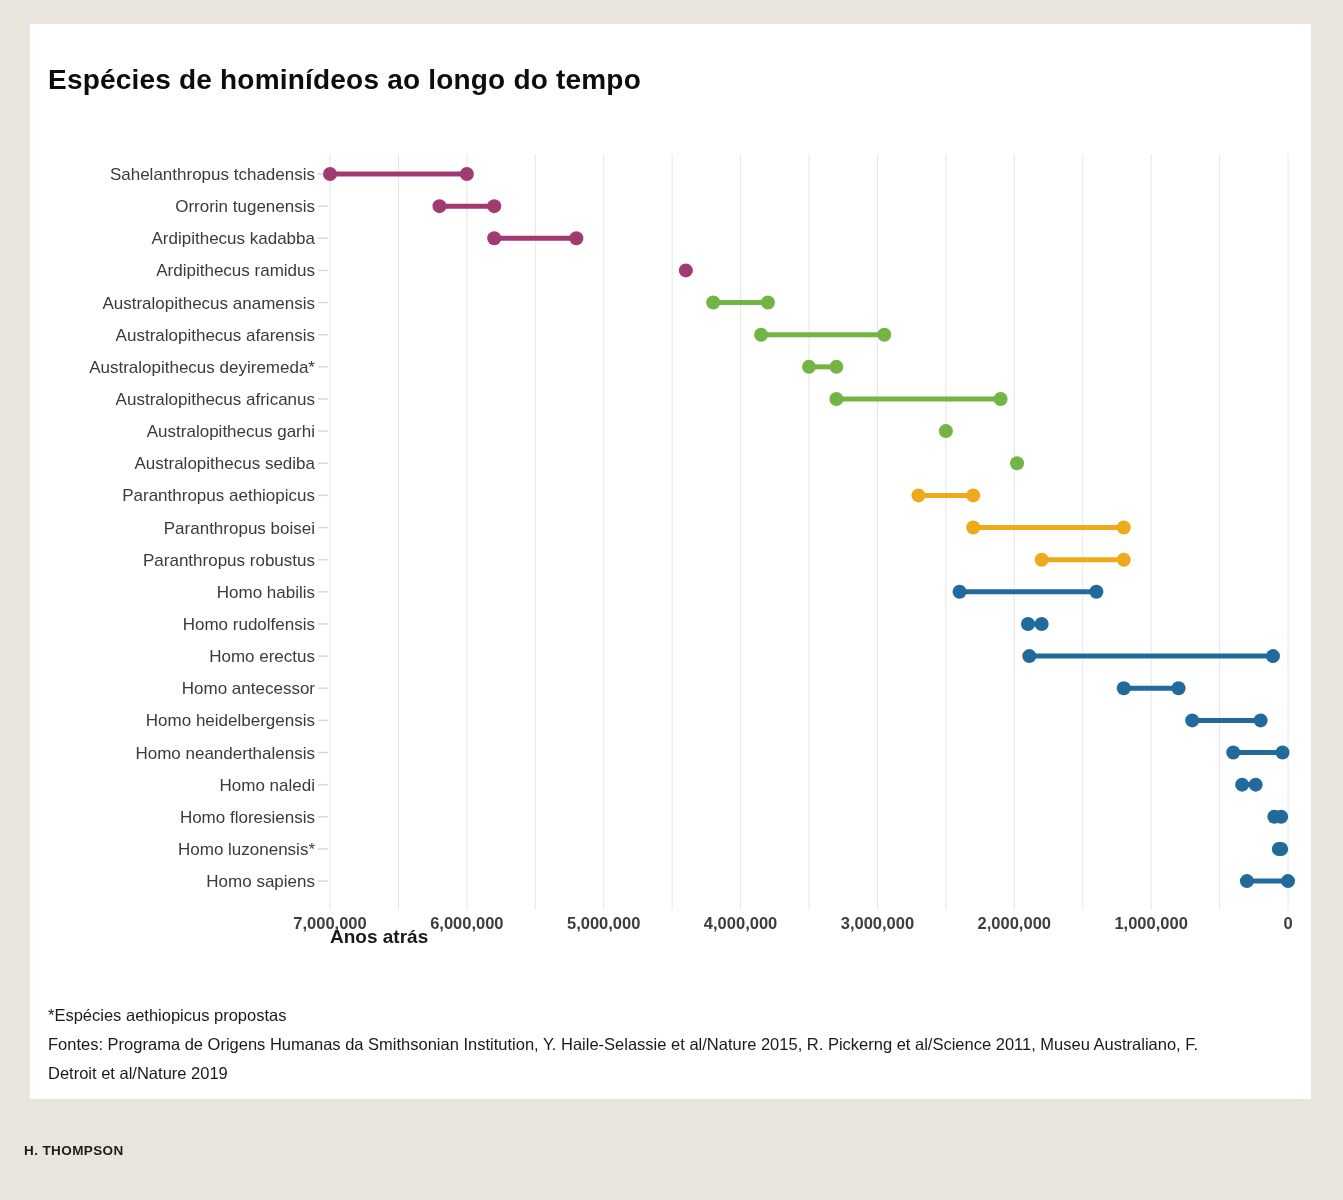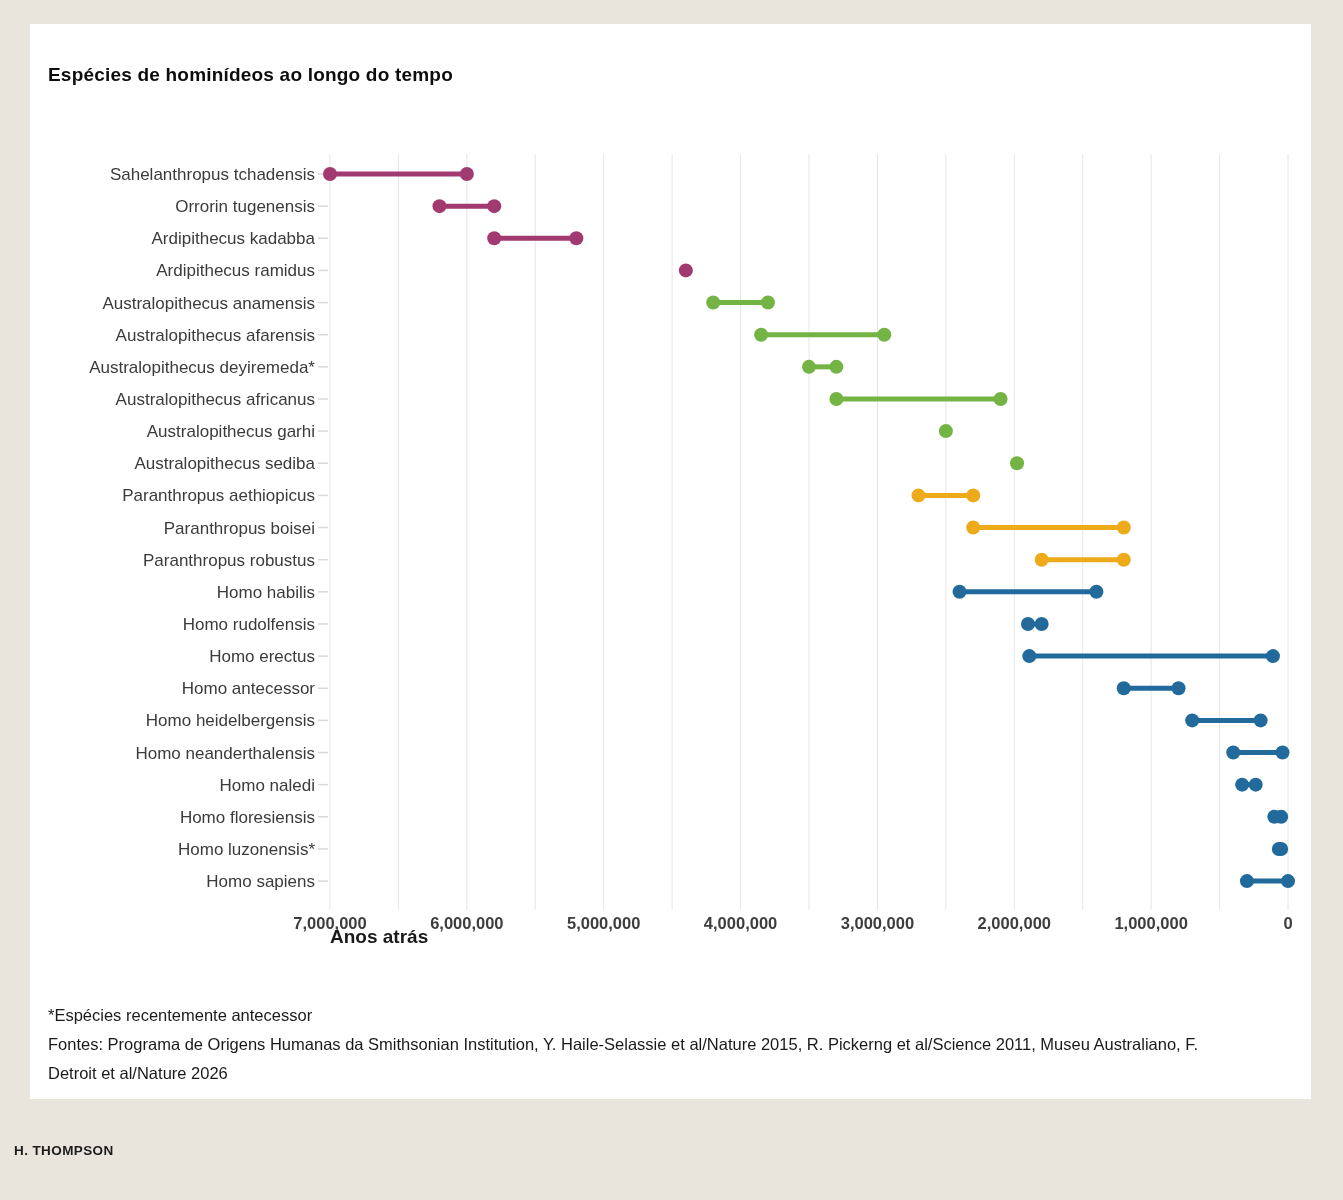--- a/index.html
+++ b/index.html
@@ -17,21 +17,21 @@
     top: 24px;
     width: 1281px;
     height: 1075px;
     background: #ffffff;
   }
   .chart-title {
     position: absolute;
     left: 18px;
     top: 40px;
     margin: 0;
-    font-size: 19px;
+    font-size: 28px;
     font-weight: 700;
     color: #0d0d0d;
     letter-spacing: 0.2px;
   }
   #chart-svg {
     position: absolute;
     left: 0;
     top: 122px;
   }
   svg text {
@@ -52,21 +52,21 @@
     position: absolute;
     left: 18px;
     top: 977px;
     font-size: 16.5px;
     line-height: 29px;
     color: #1a1a1a;
   }
   .footnotes p { margin: 0; max-width: 1180px; }
   .credit {
     position: absolute;
-    left: 14px;
+    left: 24px;
     top: 1143px;
     font-size: 13.5px;
     font-weight: 700;
     letter-spacing: 0.4px;
     color: #1c1c1c;
   }
 </style>
 </head>
 <body>
 
@@ -204,18 +204,18 @@
       <text x="710.572" y="783" text-anchor="middle" class="tick-label">4,000,000</text>
       <text x="847.429" y="783" text-anchor="middle" class="tick-label">3,000,000</text>
       <text x="984.2860000000001" y="783" text-anchor="middle" class="tick-label">2,000,000</text>
       <text x="1121.143" y="783" text-anchor="middle" class="tick-label">1,000,000</text>
       <text x="1258" y="783" text-anchor="middle" class="tick-label">0</text>
     </svg>
 
   <div class="x-axis-title">Anos atrás</div>
 
   <div class="footnotes">
-    <p>*Espécies recentemente antecessor</p>
-    <p>Fontes: Programa de Origens Humanas da Smithsonian Institution, Y. Haile-Selassie et al/Nature 2015, R. Pickerng et al/Science 2011, Museu Australiano, F. Detroit et al/Nature 2026</p>
+    <p>*Espécies aethiopicus propostas</p>
+    <p>Fontes: Programa de Origens Humanas da Smithsonian Institution, Y. Haile-Selassie et al/Nature 2015, R. Pickerng et al/Science 2011, Museu Australiano, F. Detroit et al/Nature 2019</p>
   </div>
 </div>
 
 <div class="credit">H. THOMPSON</div>
 
 </body></html>

